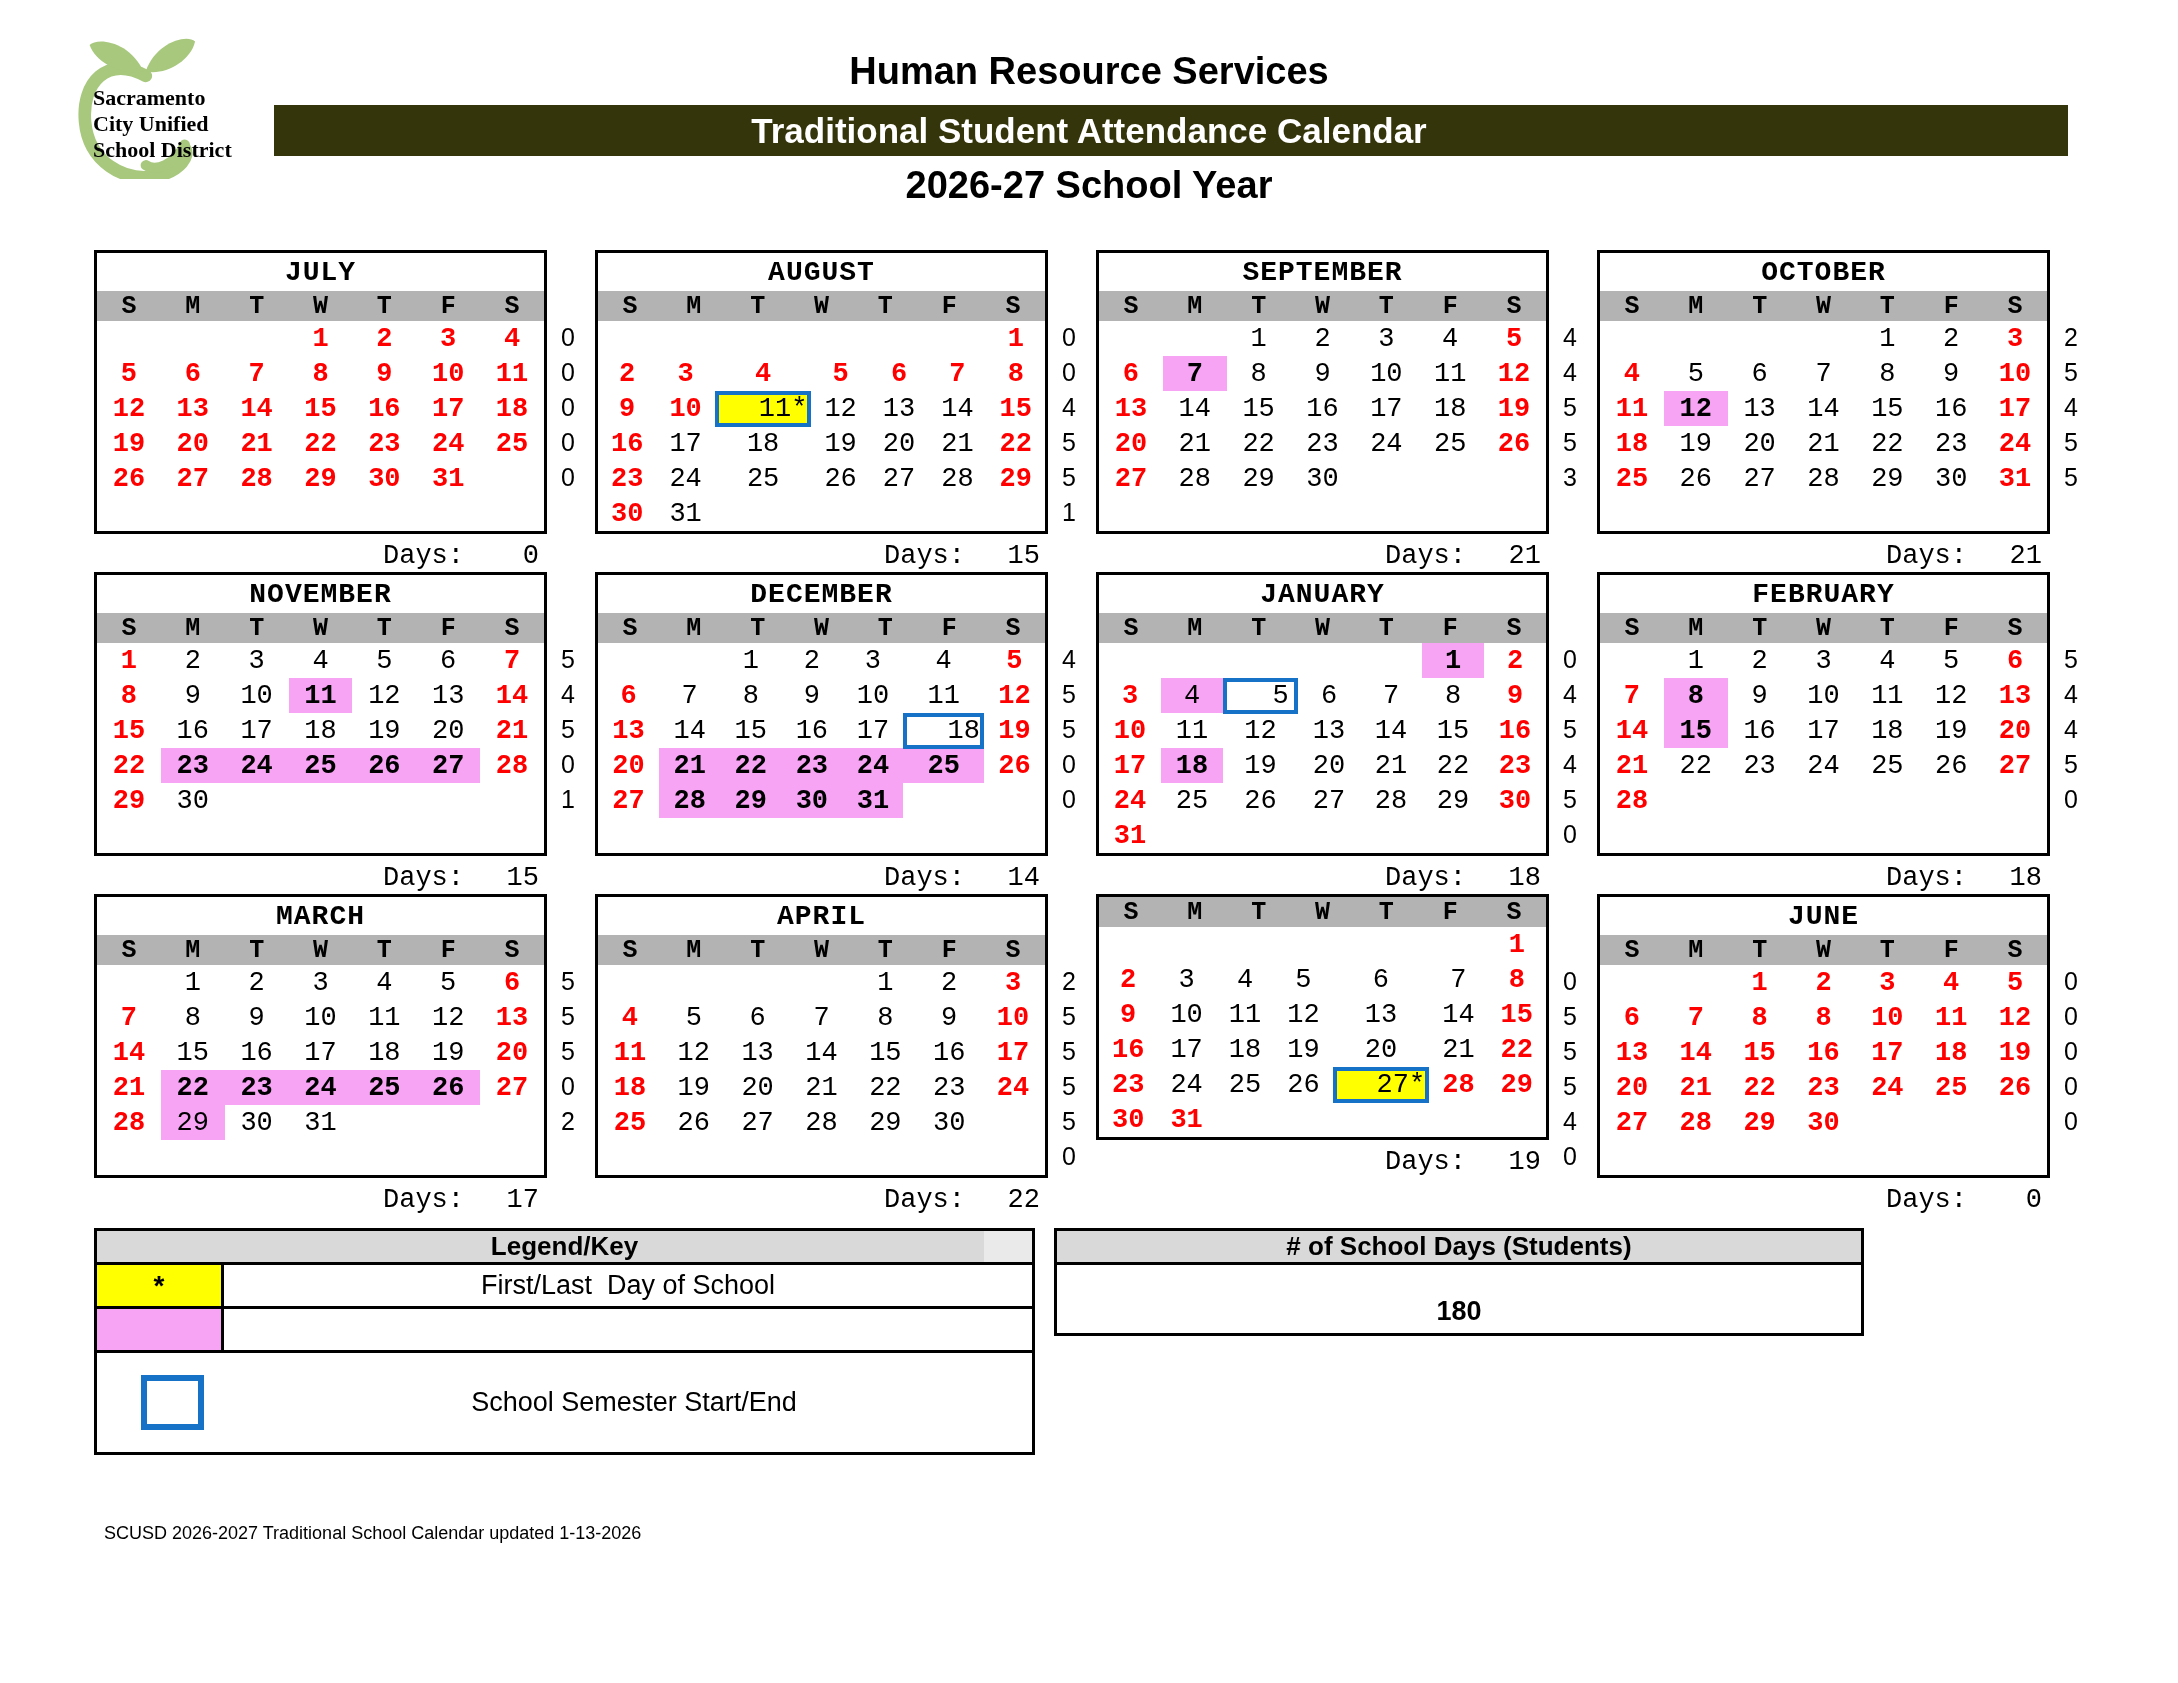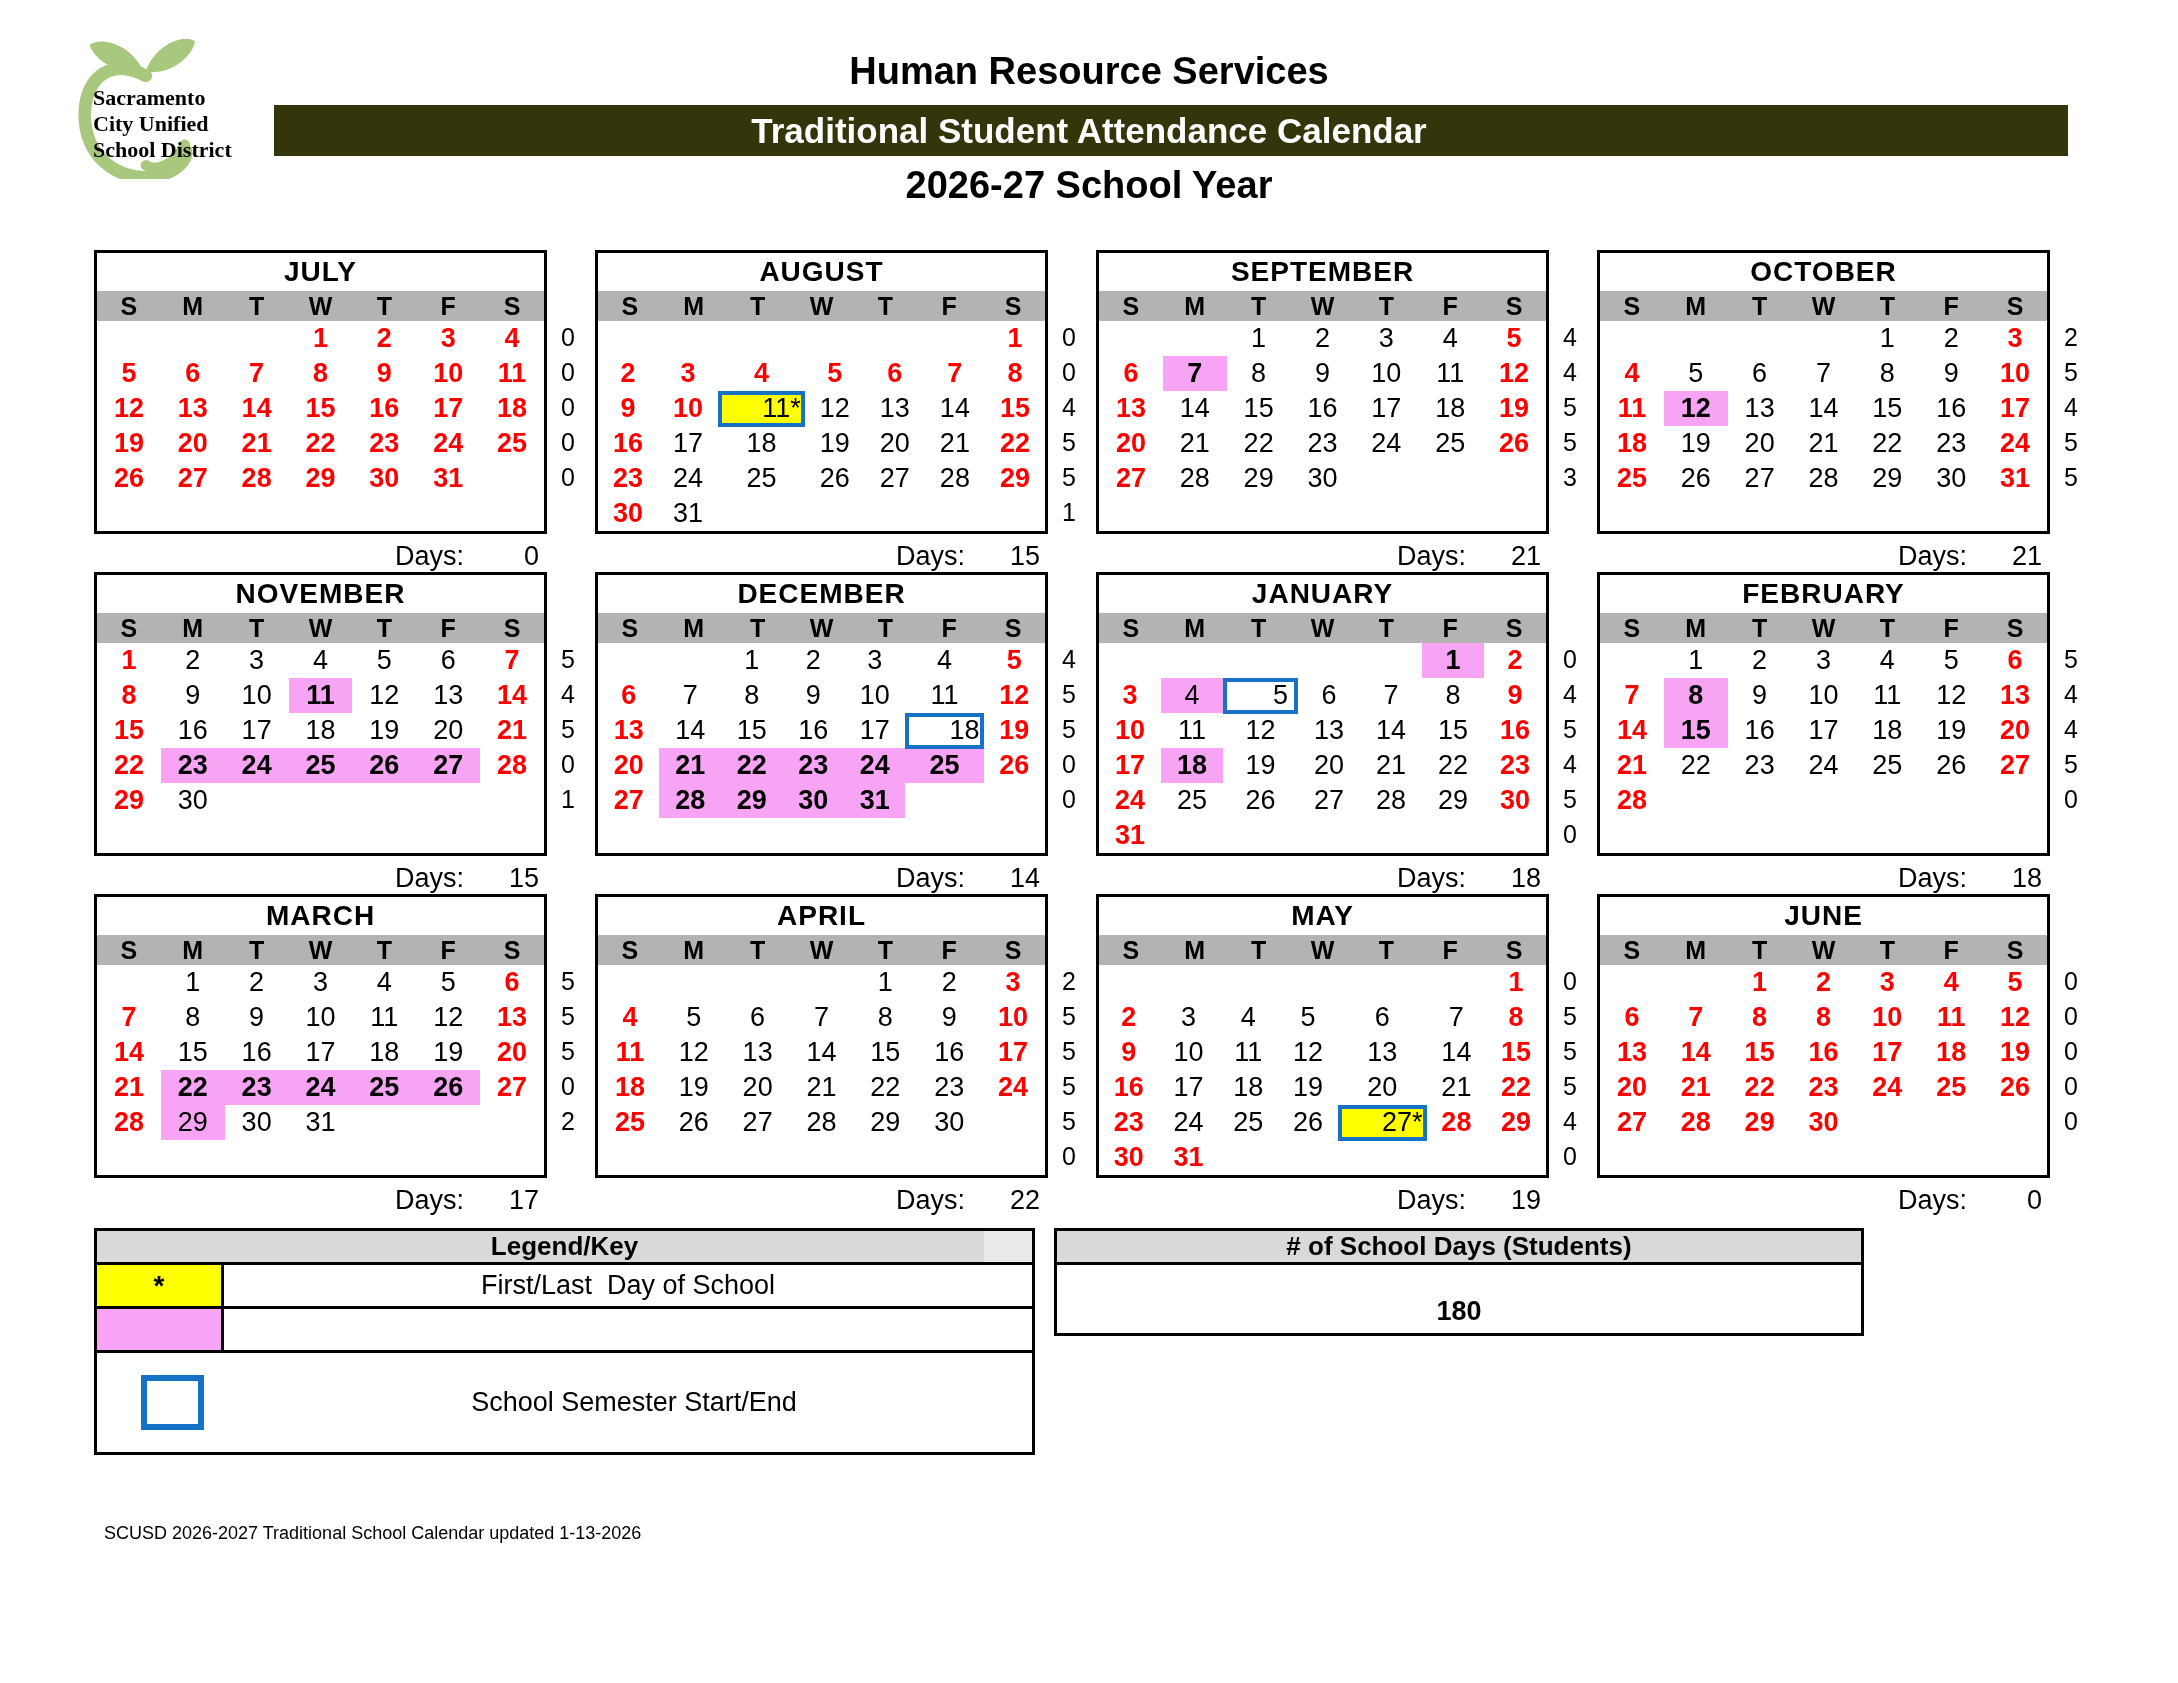--- a/index.html
+++ b/index.html
@@ -19,21 +19,21 @@
   .t1{position:absolute;left:0;top:50px;width:2178px;text-align:center;font-size:38px;font-weight:bold;}
   .bar{position:absolute;left:274px;top:105px;width:1794px;height:51px;background:var(--bar);}
   .bar-text{position:absolute;left:0;top:111px;width:2178px;text-align:center;font-size:35px;
             font-weight:bold;color:#fff;z-index:2;}
   .t2{position:absolute;left:0;top:164px;width:2178px;text-align:center;font-size:38px;font-weight:bold;}
 
   
   .cal{position:absolute;left:94px;top:250px;display:grid;grid-template-columns:repeat(4,501px);
        grid-auto-rows:322px;}
   .mblock{display:flex;align-items:flex-start;}
-  .mboxwrap{width:453px;}
+  .mboxwrap{width:453px;font-family:Liberation Mono, monospace;}
   .mbox{border:3px solid #000;background:#fff;}
   .m-title{height:38px;display:flex;align-items:center;justify-content:center;
            font-size:28px;font-weight:bold;letter-spacing:1px;}
   .dow{display:grid;grid-template-columns:repeat(7,1fr);background:var(--hdrgray);height:30px;}
   .dow span{display:flex;align-items:center;justify-content:center;font-weight:bold;font-size:25px;}
   .dgrid{display:grid;grid-template-columns:repeat(7,1fr);grid-auto-rows:35px;
          grid-template-rows:repeat(6,35px);}
   .dc{display:flex;align-items:center;justify-content:center;font-size:27px;position:relative;}
   .dc.red{color:var(--red);font-weight:bold;}
   .dc.b{font-weight:bold;}
@@ -761,21 +761,20 @@
         <div class="cnt">5</div>
         <div class="cnt">5</div>
         <div class="cnt">5</div>
         <div class="cnt">5</div>
         <div class="cnt">0</div>
       </div>
     </div>
     <div class="mblock">
       <div class="mboxwrap">
         <div class="mbox">
-          <div class="m-title">MAY</div>
           <div class="dow">
             <span>S</span>
             <span>M</span>
             <span>T</span>
             <span>W</span>
             <span>T</span>
             <span>F</span>
             <span>S</span>
           </div>
           <div class="dgrid">

